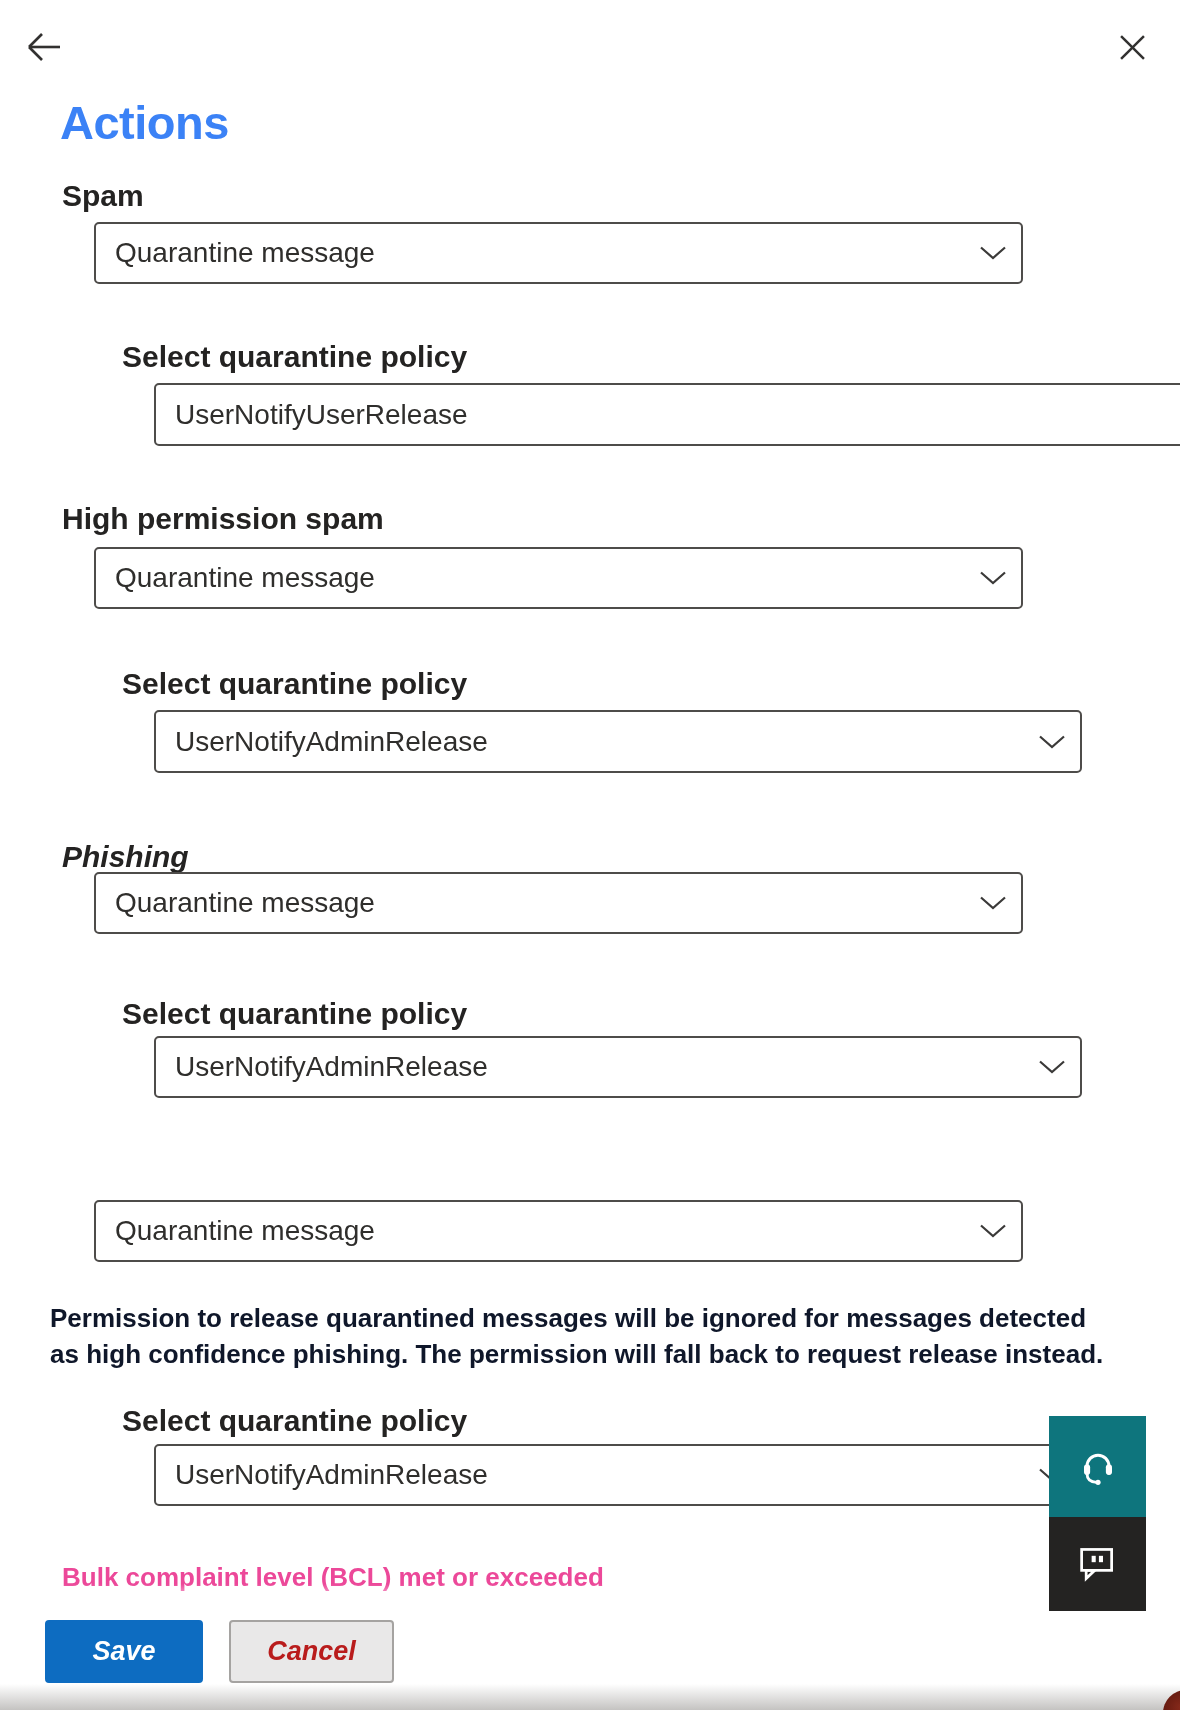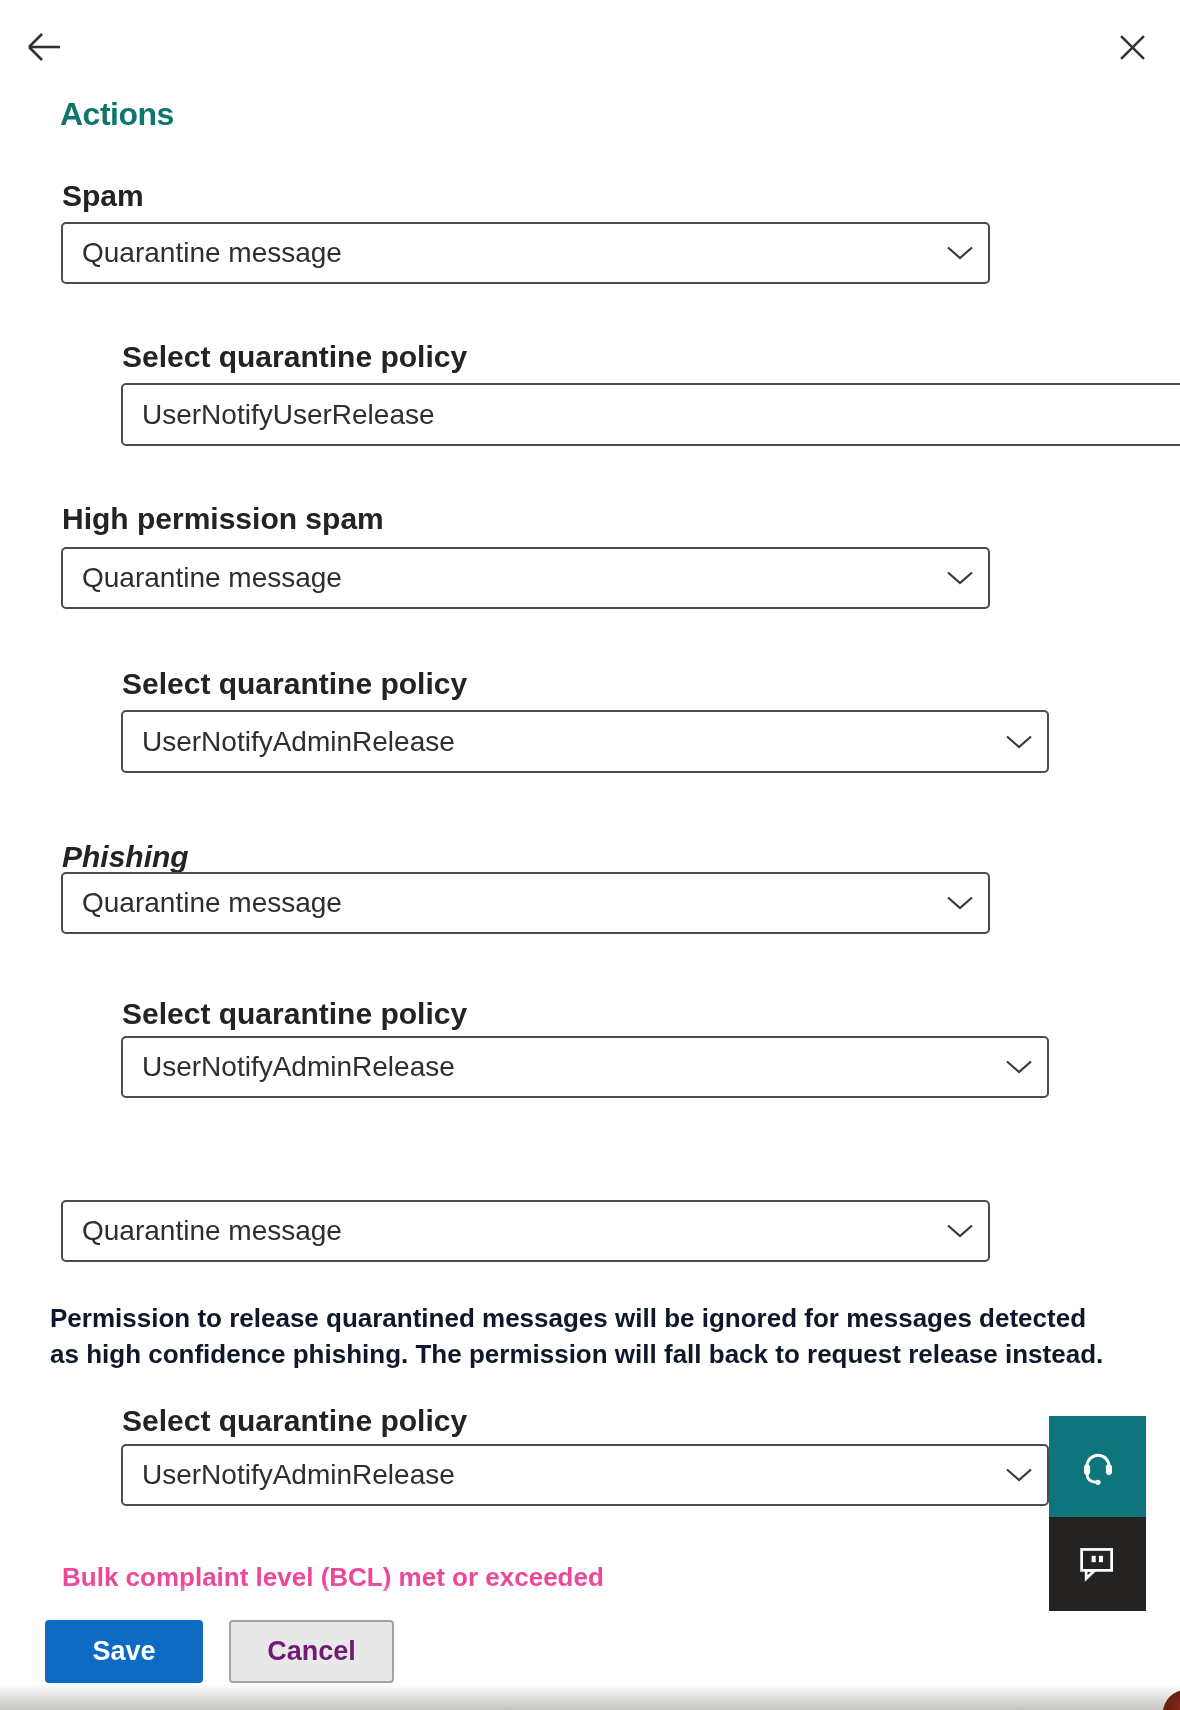--- a/index.html
+++ b/index.html
@@ -12,37 +12,38 @@
     color:#242322;
     margin:0 auto;
   }
   .icon-btn{
     position:absolute;
     background:none;border:none;padding:0;cursor:pointer;
     display:flex;align-items:center;justify-content:center;
   }
   .title{
     position:absolute;left:60px;top:97px;
-    font-size:32px;font-weight:700;line-height:1.1;color:#0f766e;
+    font-size:47px;font-weight:700;line-height:1.1;color:#3b82f6;
     letter-spacing:-0.5px;
   }
   .lbl{
     position:absolute;
     font-size:30px;font-weight:600;line-height:1.15;color:#242322;
     white-space:nowrap;
   }
   .combo{
     position:absolute;
     box-sizing:border-box;
     background:#fff;
     border:2px solid #4e4c4a;
     border-radius:5px;
     display:flex;align-items:center;
     padding-left:19px;padding-right:60px;
     cursor:pointer;
+    margin-left:33px;
   }
   .combo .val{
     font-size:28px;color:#2f2e2c;line-height:1;white-space:nowrap;
     font-weight:400;
   }
   .combo .chev{
     position:absolute;right:14px;top:50%;transform:translateY(-50%);
   }
   .note{
     position:absolute;left:50px;top:1300px;width:1058px;
@@ -58,28 +59,29 @@
     pointer-events:none;
   }
   .btn{
     position:absolute;top:1620px;height:63px;
     box-sizing:border-box;
     border-radius:4px;
     font-family:"Liberation Sans",sans-serif;
     font-size:27px;font-weight:600;
     display:flex;align-items:center;justify-content:center;
     cursor:pointer;
+    font-style:italic;
   }
   .btn-save{
     left:45px;width:158px;
     background:#0d6cc1;border:2px solid #0d6cc1;color:#ffffff;
   }
   .btn-cancel{
     left:229px;width:165px;
-    background:#e9e8e8;border:2px solid #a5a3a1;color:#701a75;
+    background:#e9e8e8;border:2px solid #a5a3a1;color:#b91c1c;
   }
   .widget{
     position:absolute;left:1049px;width:97px;
     border:none;padding:0;cursor:pointer;
     display:flex;align-items:center;justify-content:center;
   }
   .widget-help{top:1416px;height:101px;background:#0e757d;}
   .widget-feedback{top:1517px;height:94px;background:#242322;}
   .bottom-fade{
     position:absolute;left:0;top:1684px;width:1180px;height:26px;

